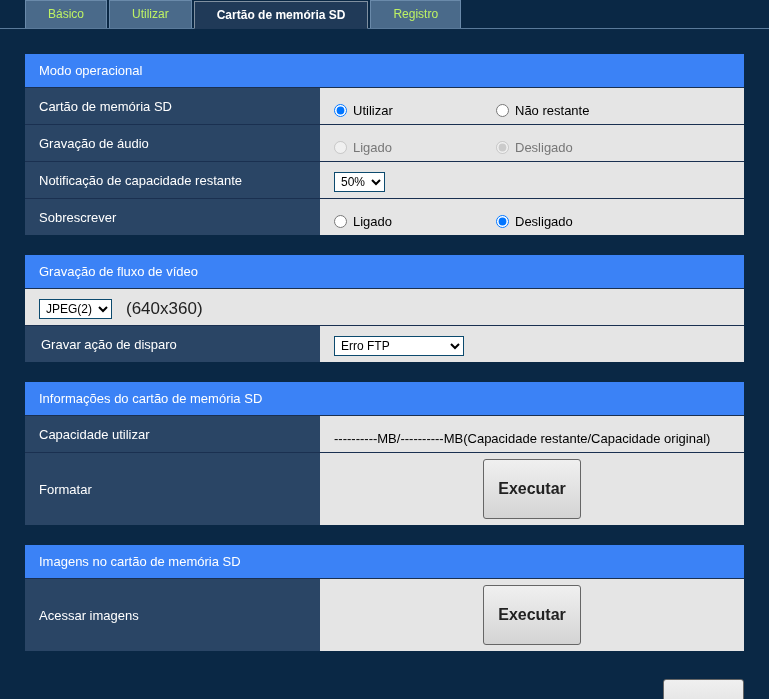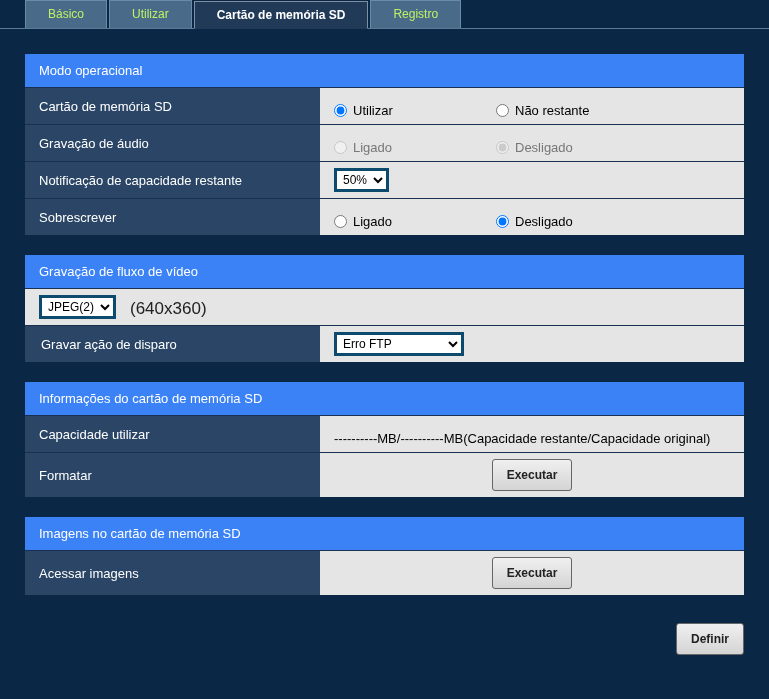--- a/index.html
+++ b/index.html
@@ -11,23 +11,23 @@
 .section{margin-bottom:20px}
 .header-row{background:#3b82f6;color:#fff;padding:9px 14px;font-size:13px}
 .row{display:flex;border-top:1px solid #1a3050}
 .label-cell{width:295px;background:#2a4565;color:#fff;padding:9px 14px;font-size:13px;display:flex;align-items:center}
 .label-cell.indent{padding-left:16px}
 .value-cell{flex:1;background:#e5e5e5;padding:6px 14px;display:flex;align-items:flex-end;gap:12px;min-height:36px}
 .radio-group{display:flex;align-items:center;gap:6px;min-width:150px}
 .radio-group input{margin:0}
 .radio-group label{font-size:13px;color:#000}
 .radio-group.disabled label{color:#777}
-select{background:#fff;border:3px solid #0c4a6e;padding:1px 2px;font-size:12px}
+select{background:#fff;border:1px solid #0c4a6e;padding:1px 2px;font-size:12px}
 .hint{color:#222;font-size:17px;margin-left:2px}
-.btn{background:linear-gradient(#f0f0f0,#d4d4d4);border:1px solid #666;border-radius:3px;padding:8px 14px;font-size:12px;cursor:pointer;color:#222;font-weight:bold}
+.btn{background:linear-gradient(#f0f0f0,#d4d4d4);border:1px solid #666;border-radius:3px;padding:20px 14px;font-size:16px;cursor:pointer;color:#222;font-weight:bold}
 .btn-center{display:flex;justify-content:center;width:100%}
 .footer{display:flex;justify-content:flex-end;padding:8px 0}
 .static-text{color:#000;font-size:13px}
 </style>
 </head>
 <body>
 
 <div class="tabs">
   <div class="tab">Básico</div>
   <div class="tab">Utilizar</div>

